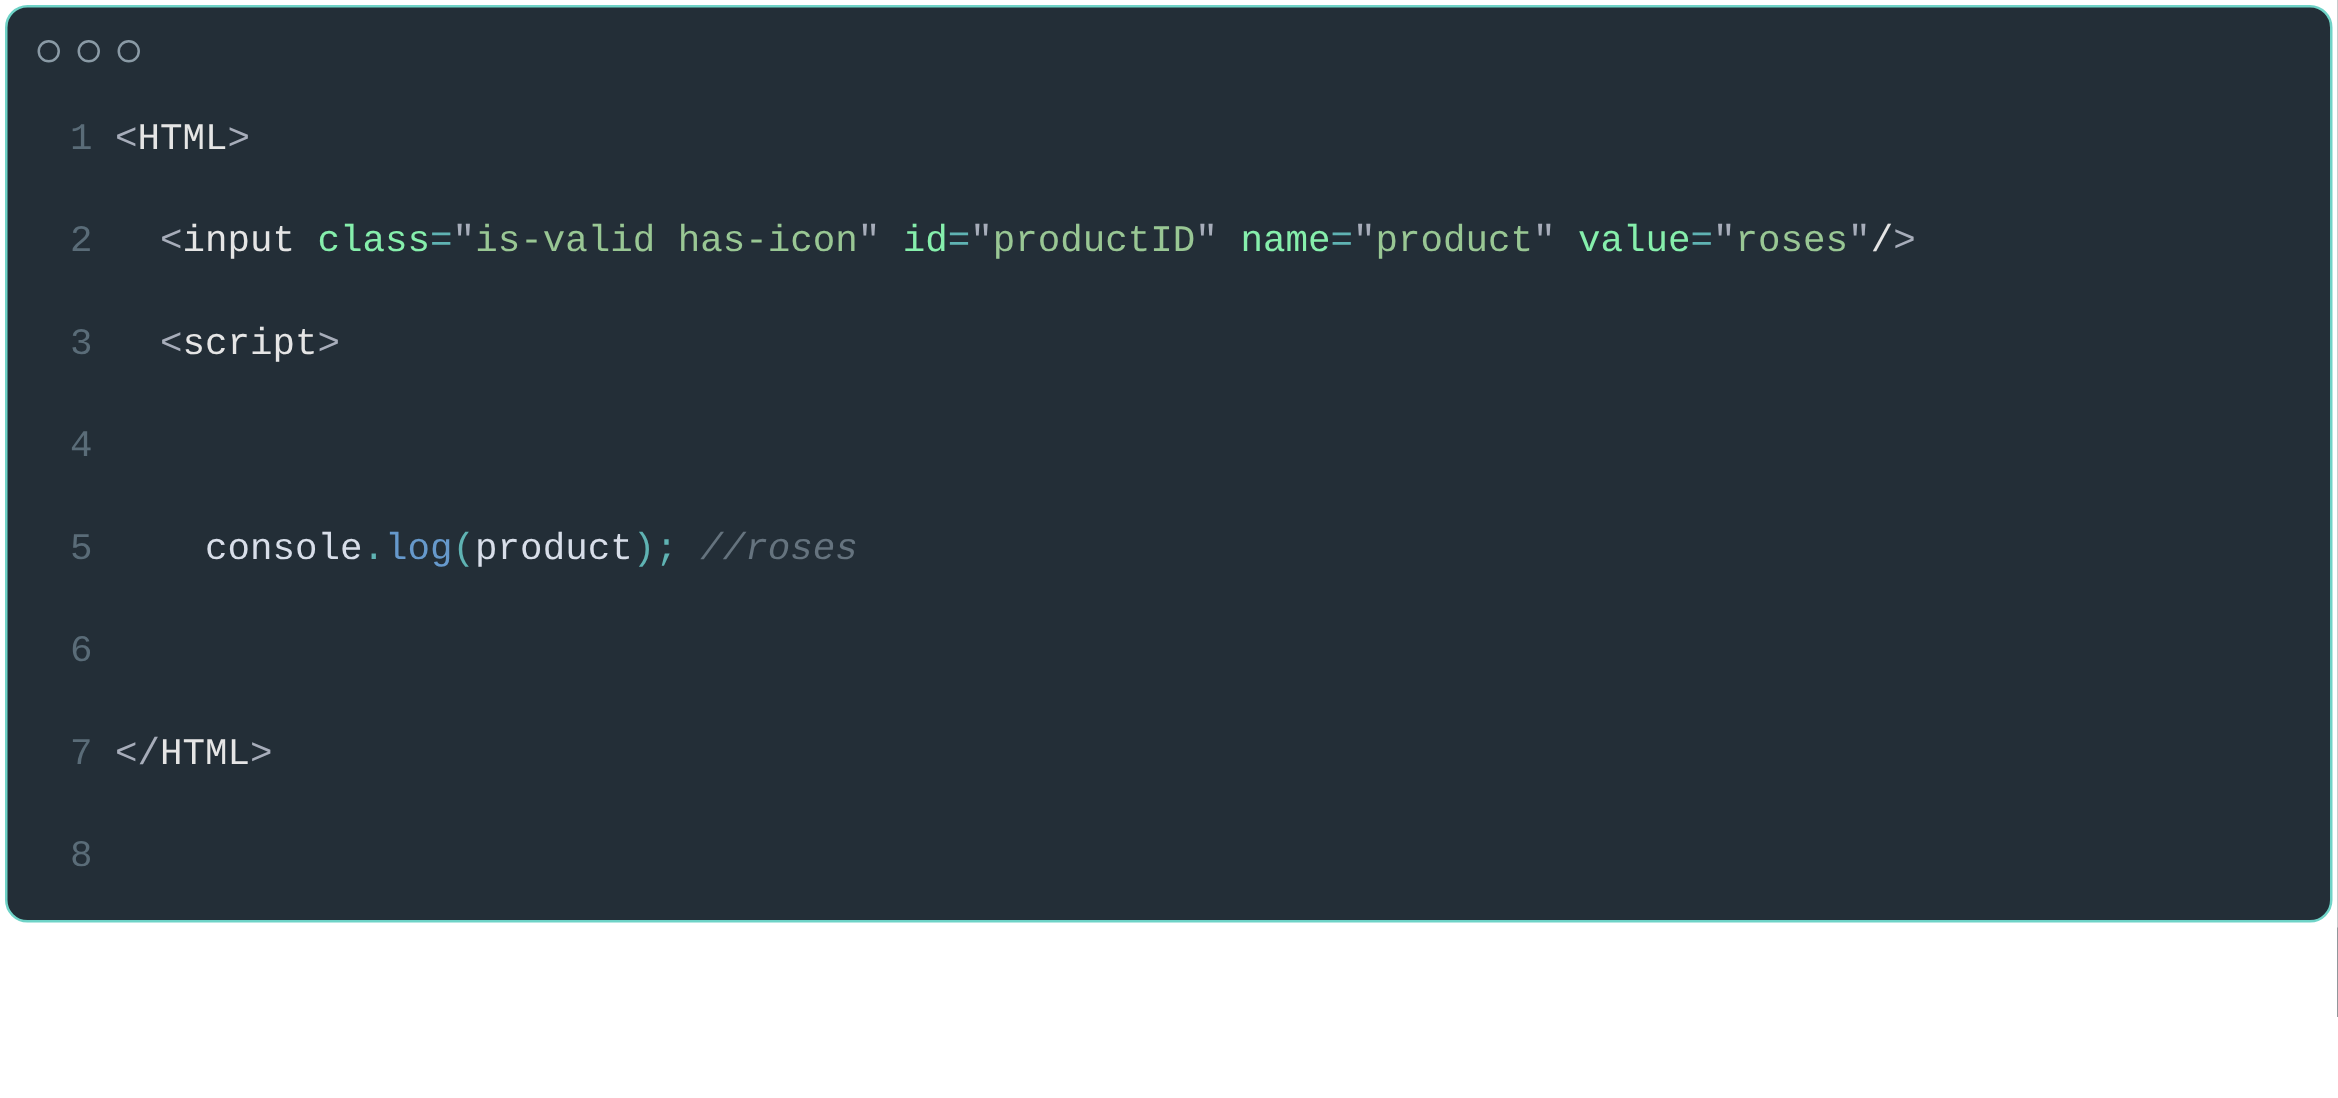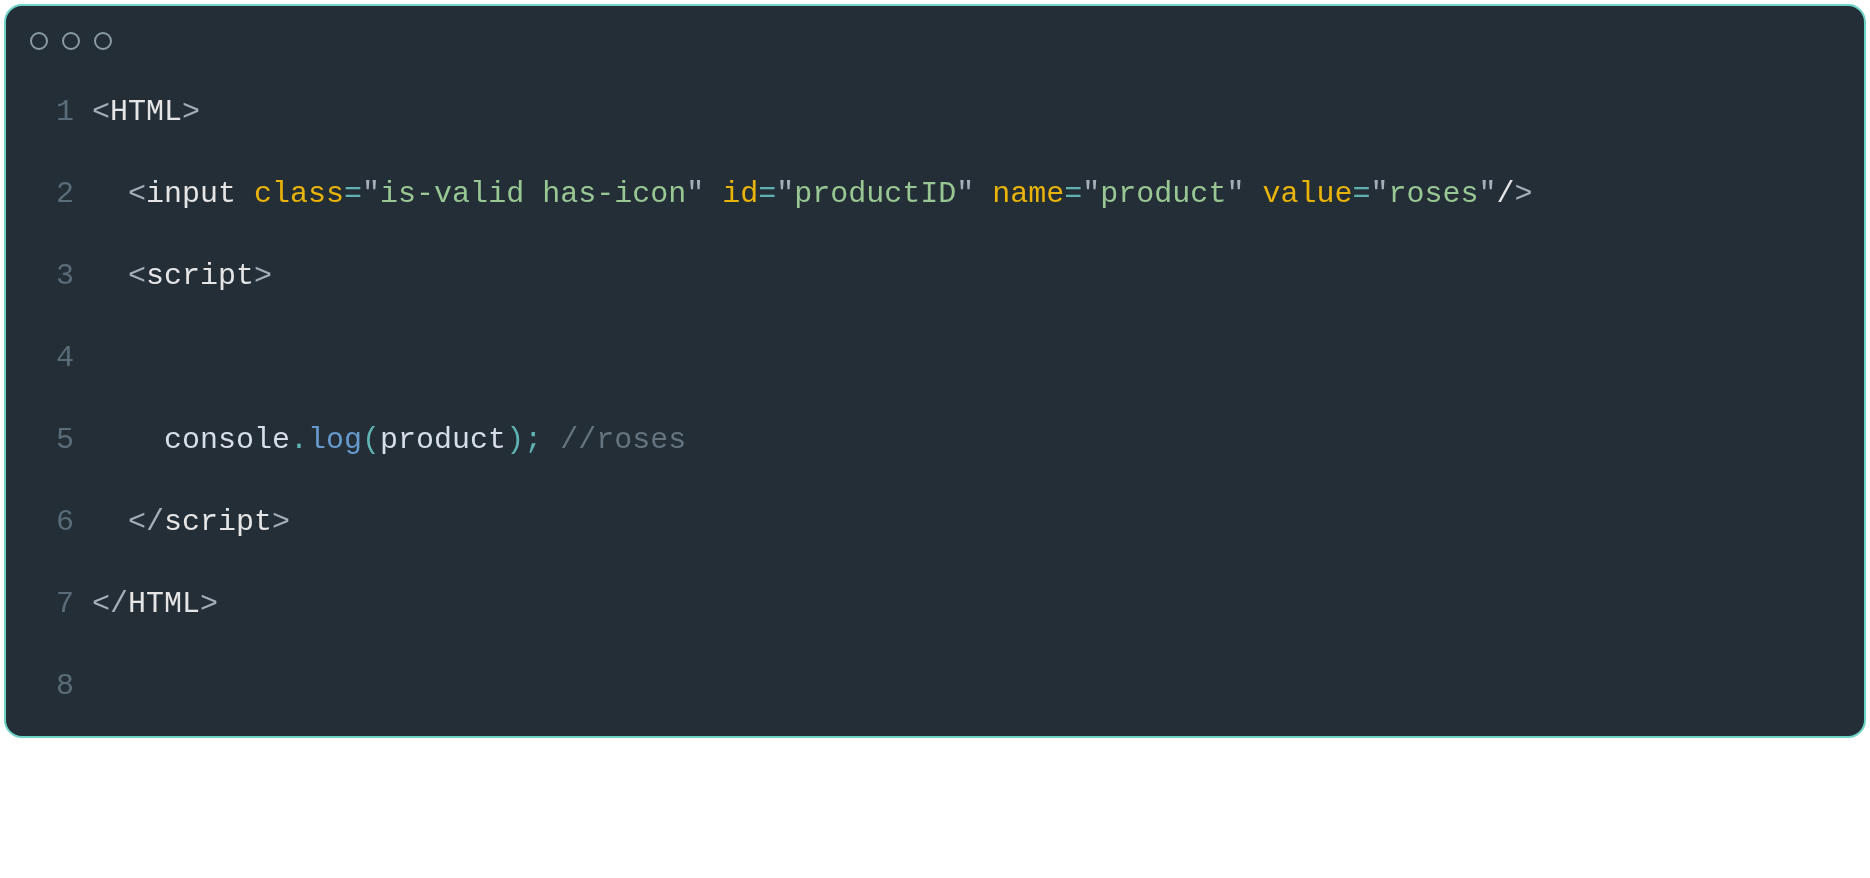--- a/index.html
+++ b/index.html
@@ -46,40 +46,40 @@
   .ln {
     width: 40px;
     text-align: right;
     color: #5a6c78;
     margin-right: 18px;
     user-select: none;
     flex: 0 0 40px;
   }
   .tok-default { color: #d8dee9; }
   .tok-tag     { color: #e5e5e5; }
-  .tok-attr    { color: #eab308; }
+  .tok-attr    { color: #86efac; }
   .tok-op      { color: #5fb3b3; }
   .tok-string  { color: #99c794; margin-top: 40px; }
   .tok-keyword { color: #c594c5; }
   .tok-fn      { color: #6699cc; text-align: right; }
   .tok-punct   { color: #a7adba; }
-  .tok-comment { color: #65737e; }
+  .tok-comment { color: #65737e; font-style: italic; }
 </style>
 </head>
 <body>
 
 <div class="editor-window">
   <div class="titlebar">
     <div class="traffic-dot"></div>
     <div class="traffic-dot"></div>
     <div class="traffic-dot"></div>
   </div>
   <div class="code-area" id="code-area">
       <div class="code-line"><span class="ln">1</span><span><span class="tok-punct">&lt;</span><span class="tok-tag">HTML</span><span class="tok-punct">&gt;</span></span></div>
       <div class="code-line"><span class="ln">2</span><span><span class="tok-default">  </span><span class="tok-punct">&lt;</span><span class="tok-tag">input</span><span class="tok-default"> </span><span class="tok-attr">class</span><span class="tok-op">=</span><span class="tok-punct">"</span><span class="tok-string">is-valid has-icon</span><span class="tok-punct">"</span><span class="tok-default"> </span><span class="tok-attr">id</span><span class="tok-op">=</span><span class="tok-punct">"</span><span class="tok-string">productID</span><span class="tok-punct">"</span><span class="tok-default"> </span><span class="tok-attr">name</span><span class="tok-op">=</span><span class="tok-punct">"</span><span class="tok-string">product</span><span class="tok-punct">"</span><span class="tok-default"> </span><span class="tok-attr">value</span><span class="tok-op">=</span><span class="tok-punct">"</span><span class="tok-string">roses</span><span class="tok-punct">"</span><span class="tok-tag">/</span><span class="tok-punct">&gt;</span></span></div>
       <div class="code-line"><span class="ln">3</span><span><span class="tok-default">  </span><span class="tok-punct">&lt;</span><span class="tok-tag">script</span><span class="tok-punct">&gt;</span></span></div>
       <div class="code-line"><span class="ln">4</span></div>
       <div class="code-line"><span class="ln">5</span><span><span class="tok-default">    </span><span class="tok-default">console</span><span class="tok-op">.</span><span class="tok-fn">log</span><span class="tok-op">(</span><span class="tok-default">product</span><span class="tok-op">)</span><span class="tok-op">;</span><span class="tok-default"> </span><span class="tok-comment">//roses</span></span></div>
-      <div class="code-line"><span class="ln">6</span><span><span class="tok-default">  </span><span class="tok-punct">&lt;/</span><span class="tok-tag">script</span><span class="tok-punct">&gt;</span></span></div>
+      <div class="code-line"><span class="ln">6</span></div>
       <div class="code-line"><span class="ln">7</span><span><span class="tok-punct">&lt;/</span><span class="tok-tag">HTML</span><span class="tok-punct">&gt;</span></span></div>
       <div class="code-line"><span class="ln">8</span><span>&nbsp;</span></div>
     </div>
 </div>
 
 </body></html>

